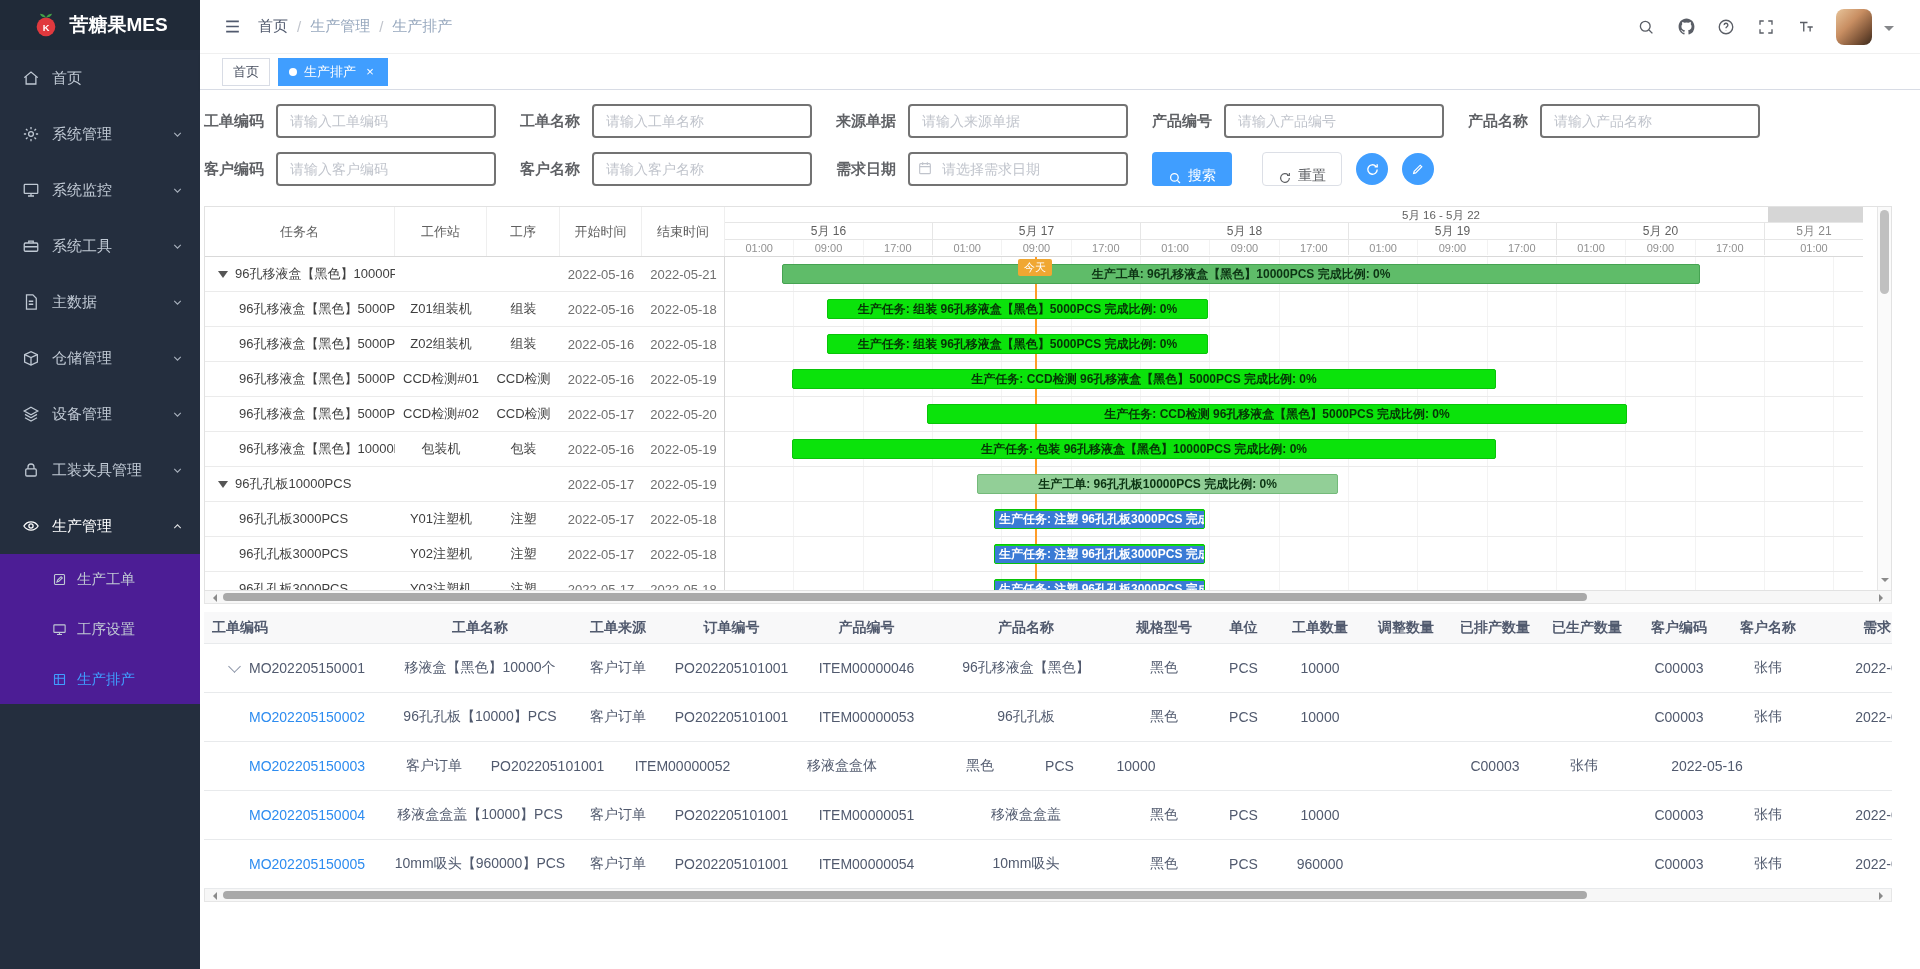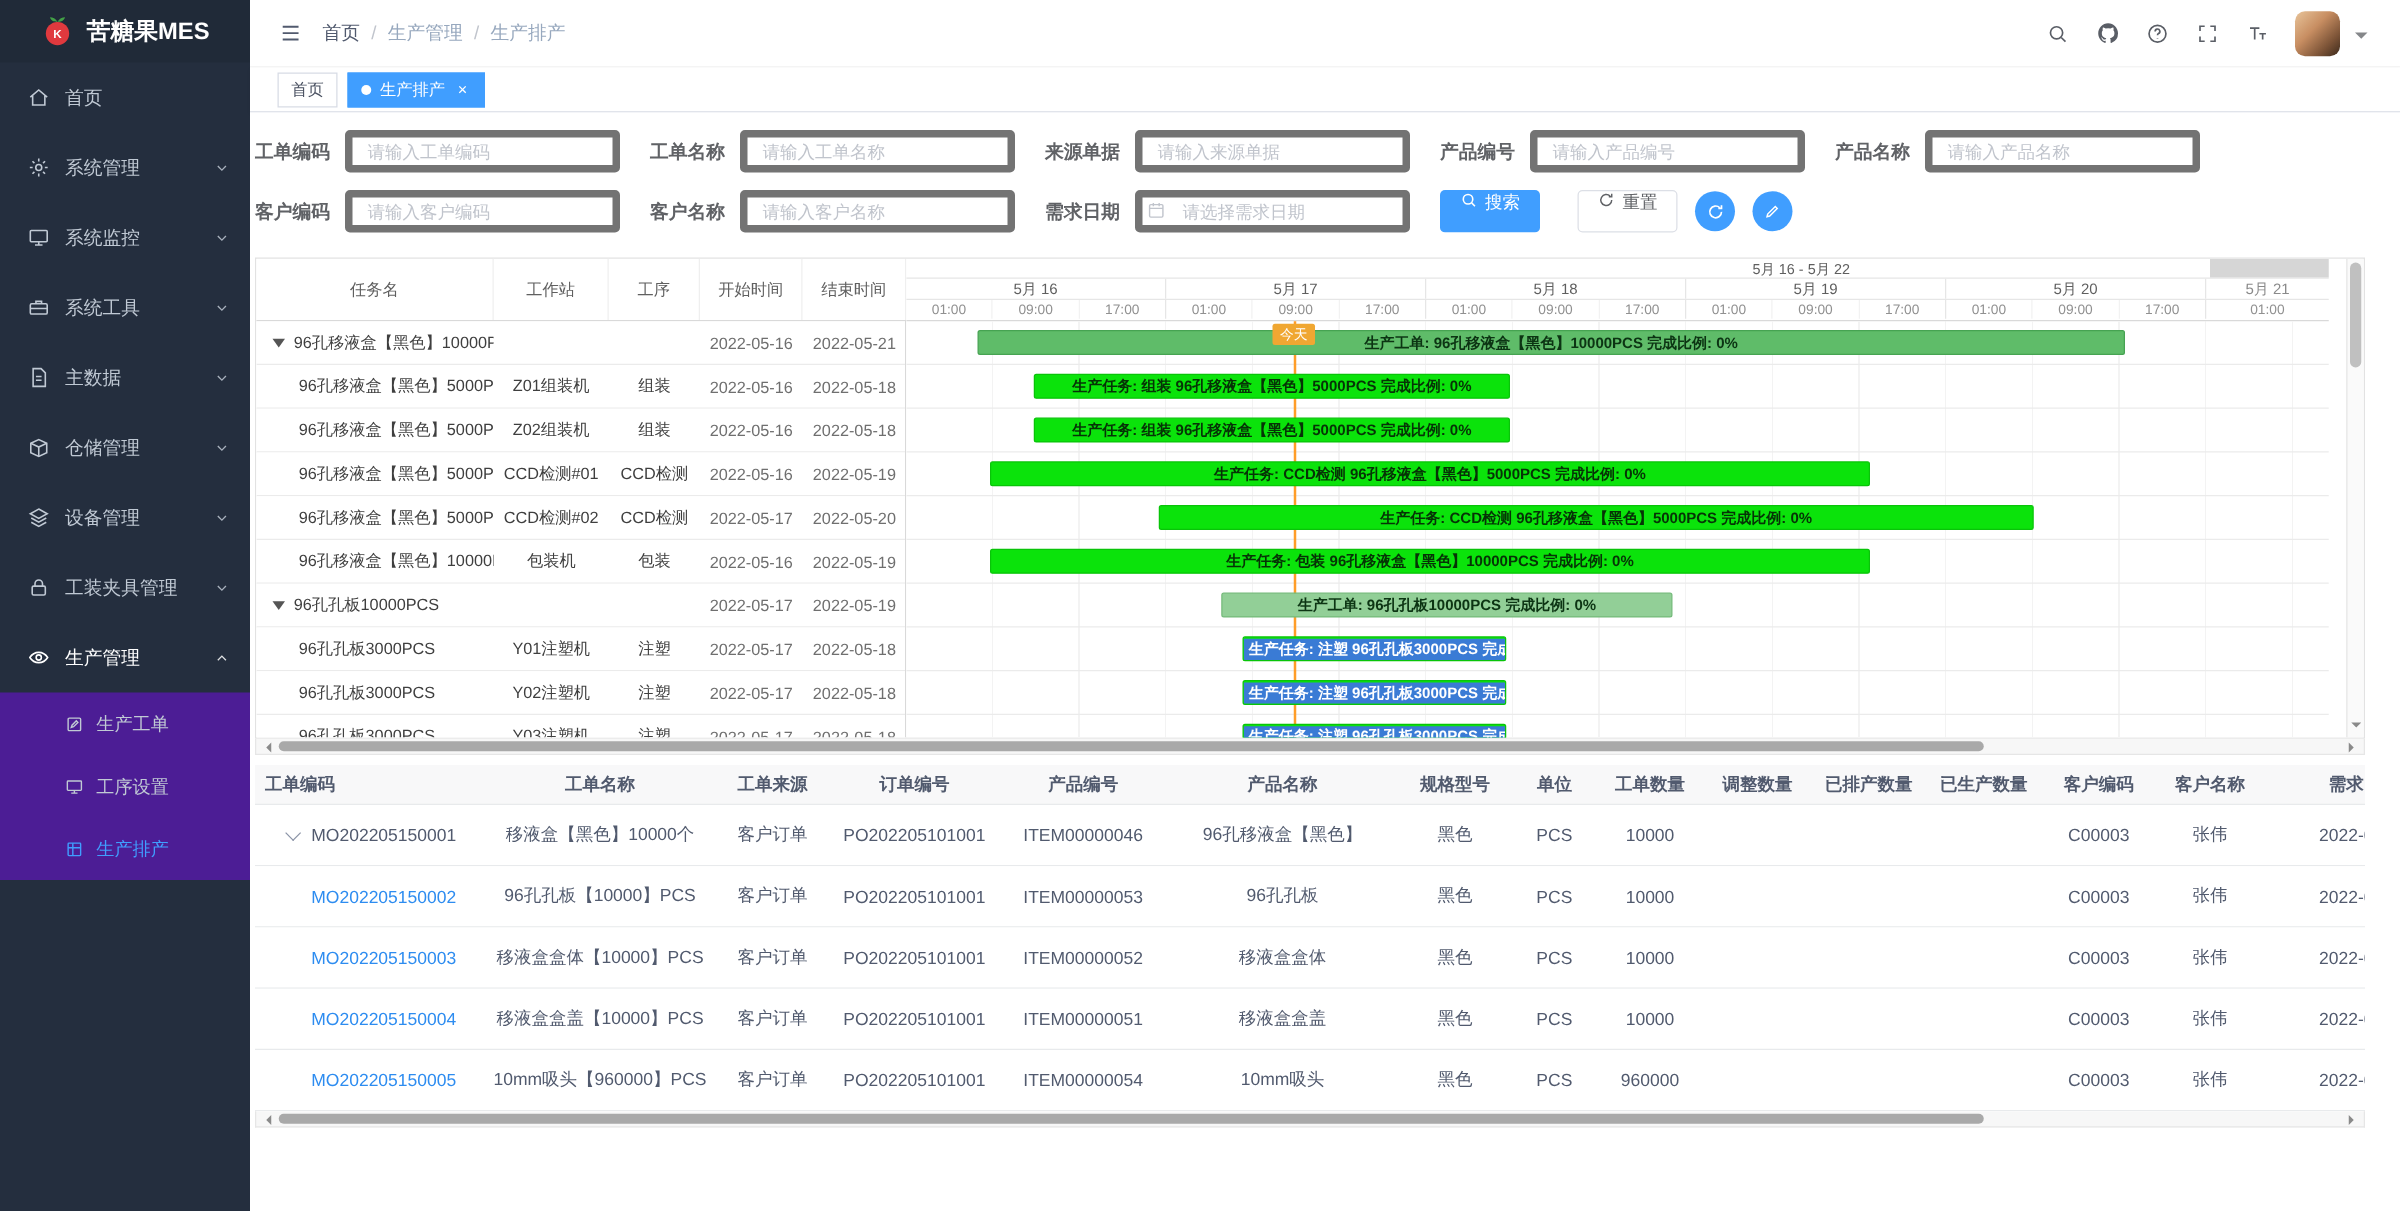--- a/index.html
+++ b/index.html
@@ -41,26 +41,26 @@
 .tag .dot{width:8px;height:8px;border-radius:50%;background:#fff;margin-right:7px}
 .tag .close{margin-left:7px;width:14px;text-align:center}
 .tag .close::after{content:"×"}
 
 .content{flex:1;padding:14px 28px 0 4px;overflow:hidden;background:#fff}
 
 
 .frow{display:flex;align-items:center;margin-bottom:14px}
 .fgroup{display:flex;align-items:center;margin-right:24px}
 .flabel{font-size:15px;font-weight:700;color:#606266;margin-right:12px;white-space:nowrap}
-.finput{width:220px;height:34px;border:6px solid #737373;border-radius:4px;padding:0 12px;font-size:14px;color:#606266;background:#fff;outline:none}
+.finput{width:220px;height:34px;border:2px solid #737373;border-radius:4px;padding:0 12px;font-size:14px;color:#606266;background:#fff;outline:none}
 .finput::placeholder{color:#c0c4cc}
 .date-wrap{position:relative}
 .date-wrap .finput{padding-left:32px}
 .cal-icon{position:absolute;left:9px;top:8px;color:#c0c4cc}
-.btn{height:34px;border-radius:4px;display:inline-flex;align-items:flex-start;gap:6px;padding:0 15px;font-size:14px;cursor:pointer;border:1px solid transparent;white-space:nowrap}
+.btn{height:34px;border-radius:4px;display:inline-flex;align-items:flex-end;gap:6px;padding:0 15px;font-size:14px;cursor:pointer;border:1px solid transparent;white-space:nowrap}
 .btn-primary{background:#409eff;color:#fff}
 .btn-plain{background:#fff;border-color:#dcdfe6;color:#606266;margin-left:30px}
 .btn-circle{width:32px;height:32px;border-radius:50%;background:#409eff;color:#fff;display:inline-flex;align-items:center;justify-content:center;margin-left:14px;cursor:pointer;border:none}
 
 
 .gantt{margin-top:20px;display:flex;border:1px solid #e2e2e2;height:385px;overflow:hidden}
 .g-grid{width:520px;flex:none;border-right:1px solid #d9d9d9;background:#fff}
 .g-grid-head{height:50px;display:flex;border-bottom:1px solid #d9d9d9;color:#606060;font-size:13px}
 .gc{display:flex;align-items:center;justify-content:center;overflow:hidden;white-space:nowrap;height:100%}
 .g-grid-head .gc{border-right:1px solid #efefef}
@@ -702,21 +702,20 @@
             <span class="oc w-ccode">C00003</span>
             <span class="oc w-cname">张伟</span>
             <span class="oc w-date">2022-05-16</span>
           </div>
 
           <div class="o-row">
             <span class="oc w-code">
                 <span class="spacer"></span>
                 <span class="code-link">MO202205150003</span>
               </span>
-            <span class="oc w-name">移液盒盒体【10000】PCS</span>
             <span class="oc w-src">客户订单</span>
             <span class="oc w-ord">PO202205101001</span>
             <span class="oc w-pcode">ITEM00000052</span>
             <span class="oc w-pname">移液盒盒体</span>
             <span class="oc w-spec">黑色</span>
             <span class="oc w-unit">PCS</span>
             <span class="oc w-qty">10000</span>
             <span class="oc w-adj"></span>
             <span class="oc w-sch"></span>
             <span class="oc w-prod"></span>

